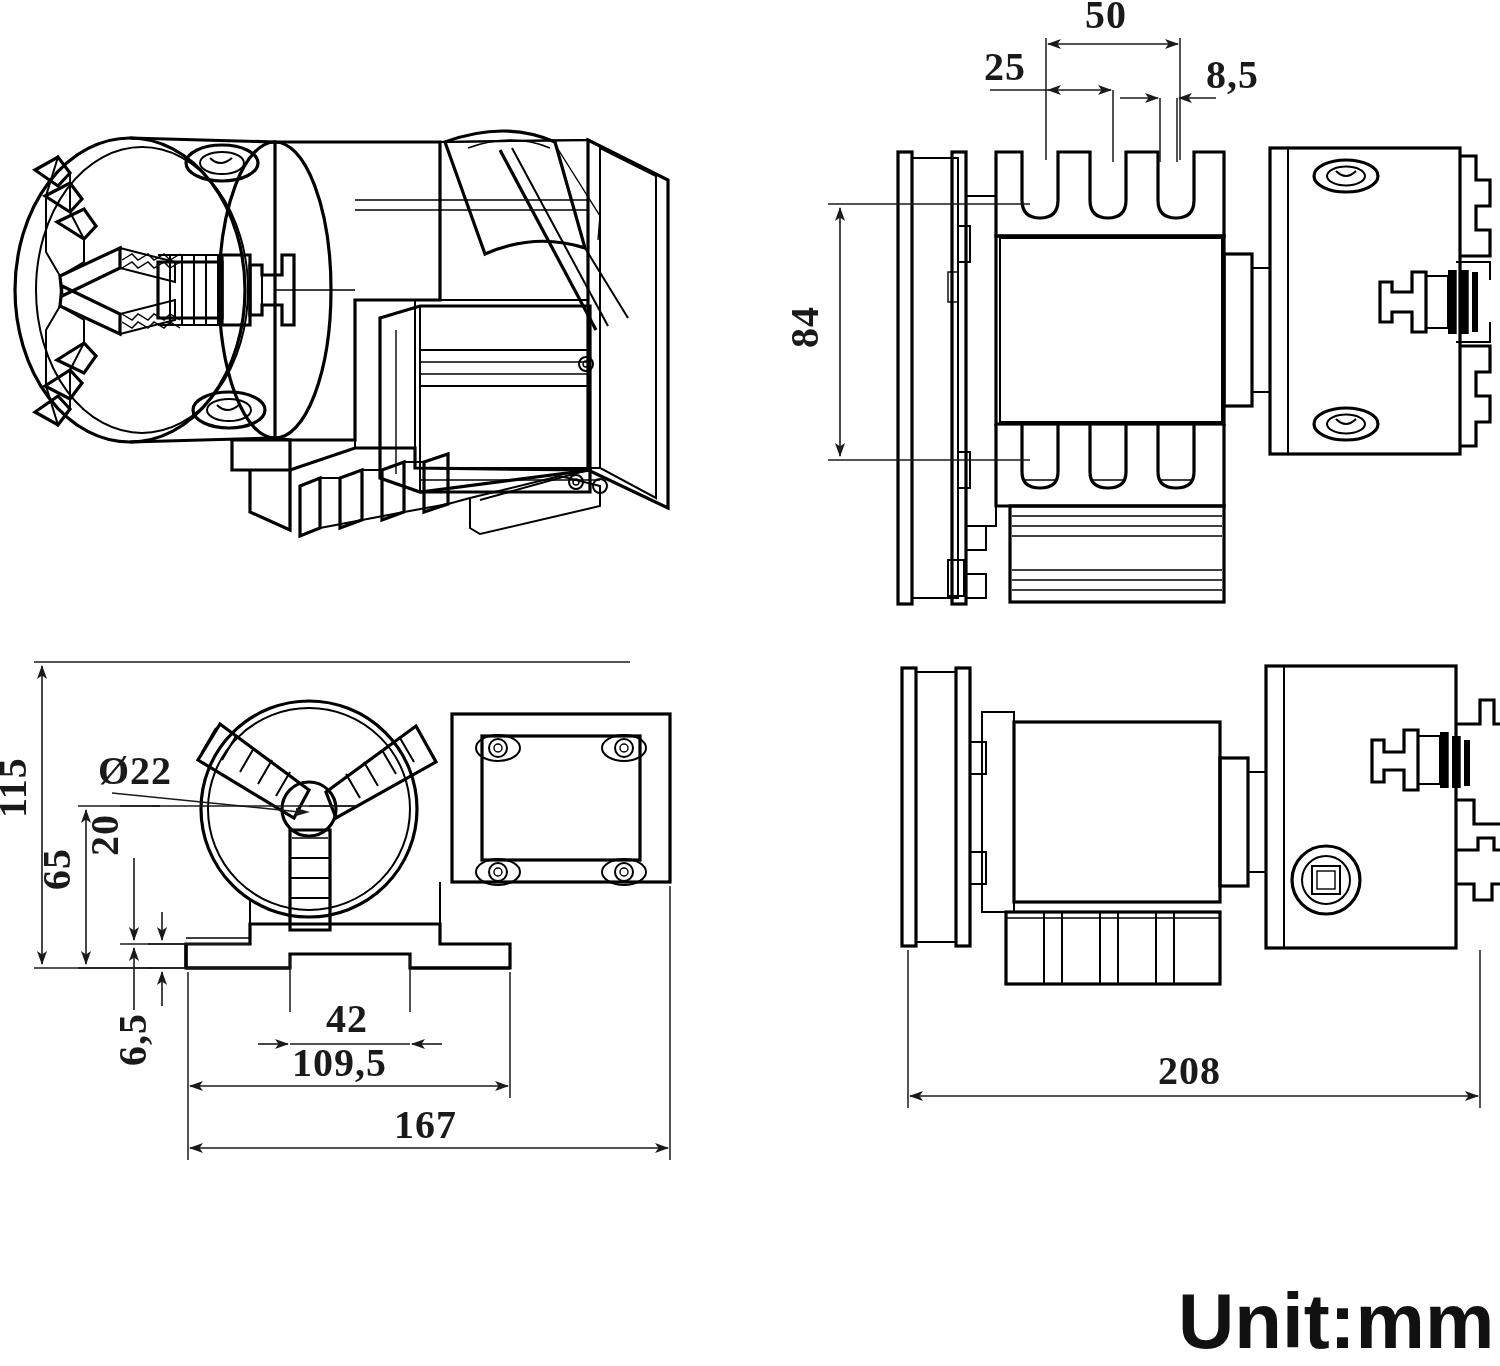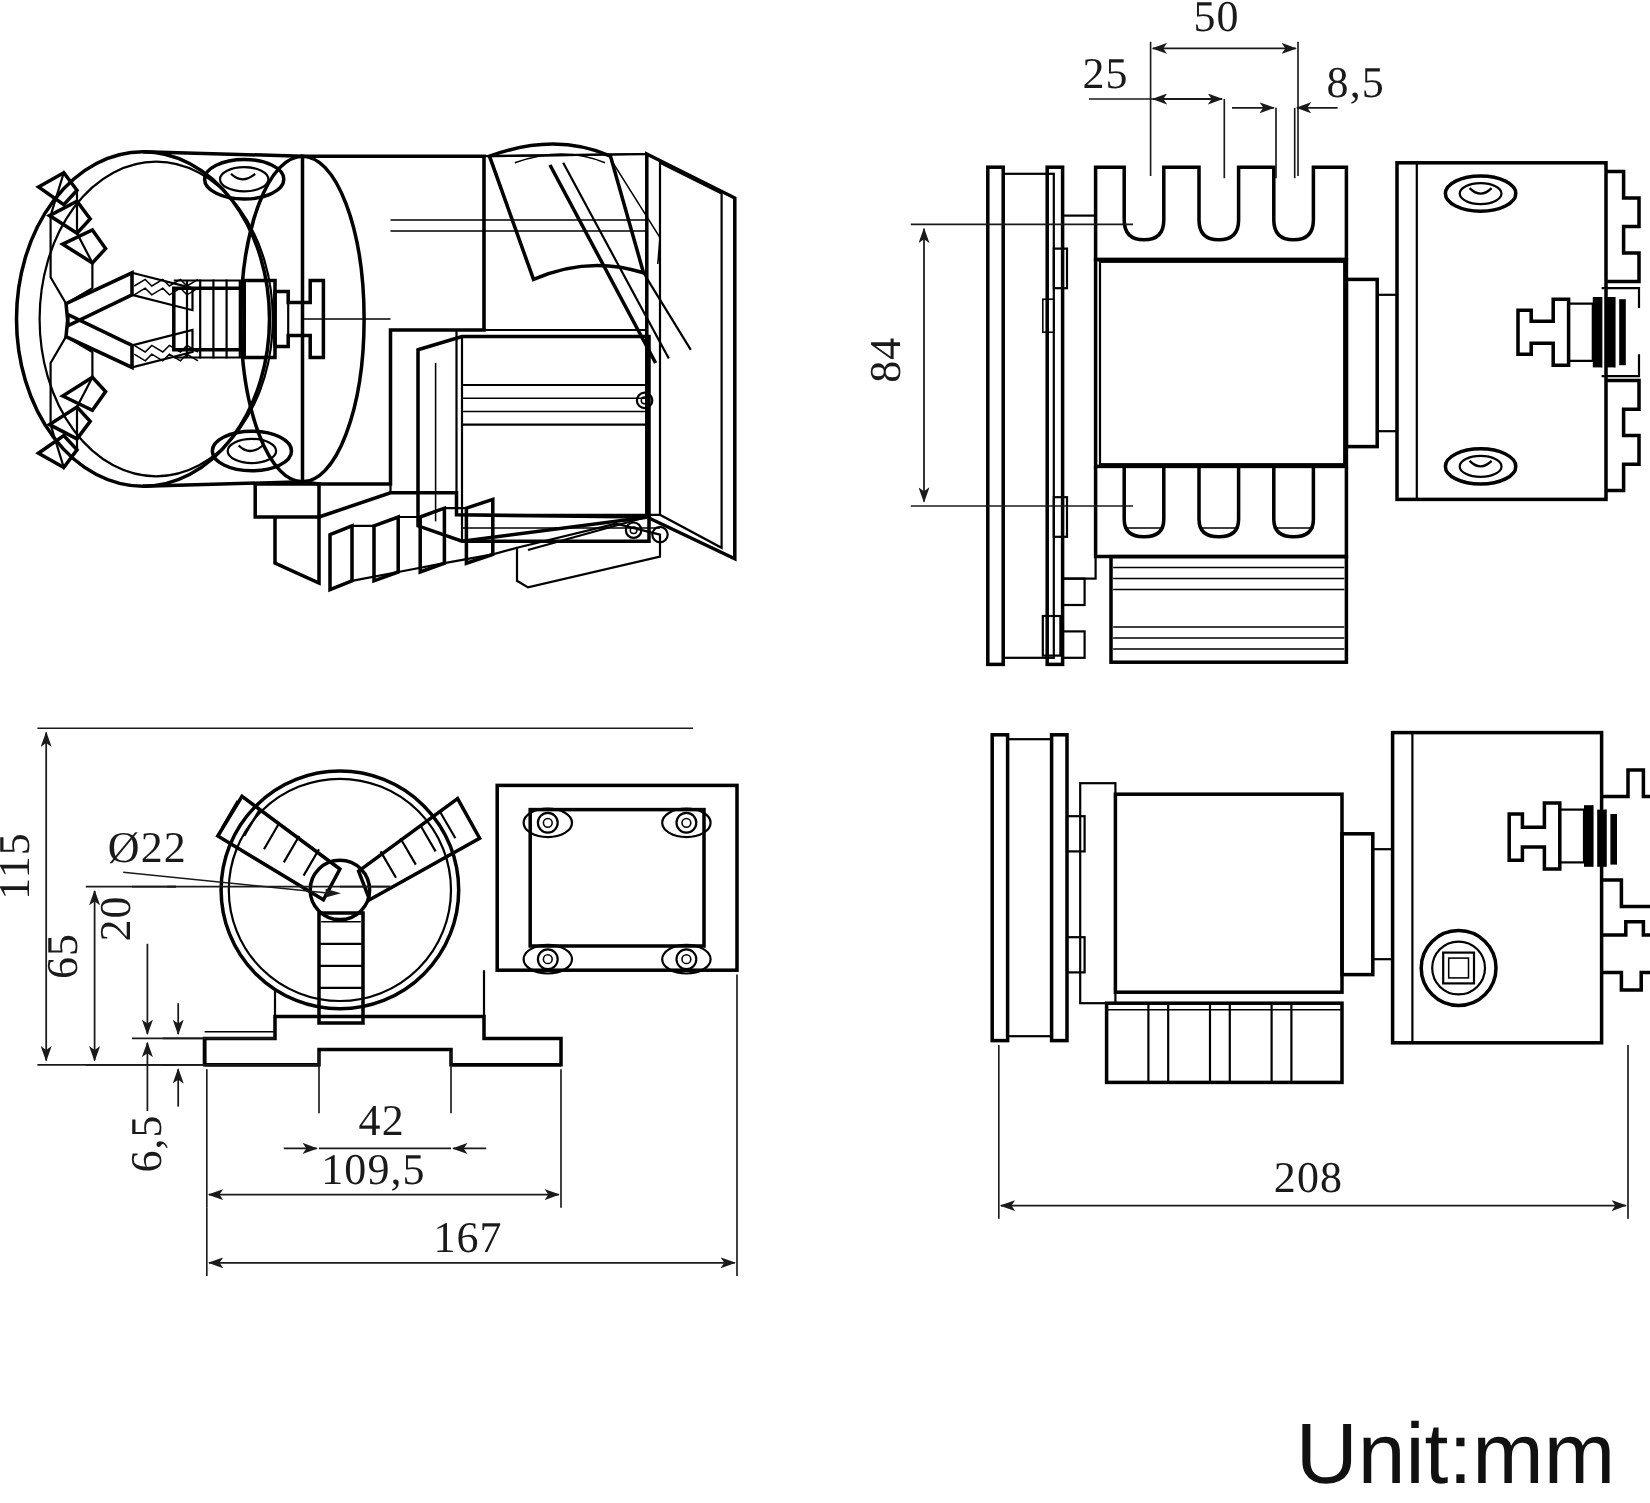--- a/index.html
+++ b/index.html
@@ -13,20 +13,21 @@
     font-family: "Liberation Serif", serif;
     overflow: hidden;
     position: relative;
   }
   #sheet {
     position: absolute;
     left: 0; top: 0;
     width: 1500px;
     height: 1366px;
     background: #ffffff;
+    font-weight: bold;
   }
   svg.drawing {
     display: block;
     width: 1500px;
     height: 1366px;
   }
   
   .obj      { fill: none; stroke: #000000; stroke-width: 3.2; stroke-linejoin: miter; stroke-linecap: butt; }
   .objthin  { fill: none; stroke: #000000; stroke-width: 2.0; }
   .objhair  { fill: none; stroke: #000000; stroke-width: 1.4; }

